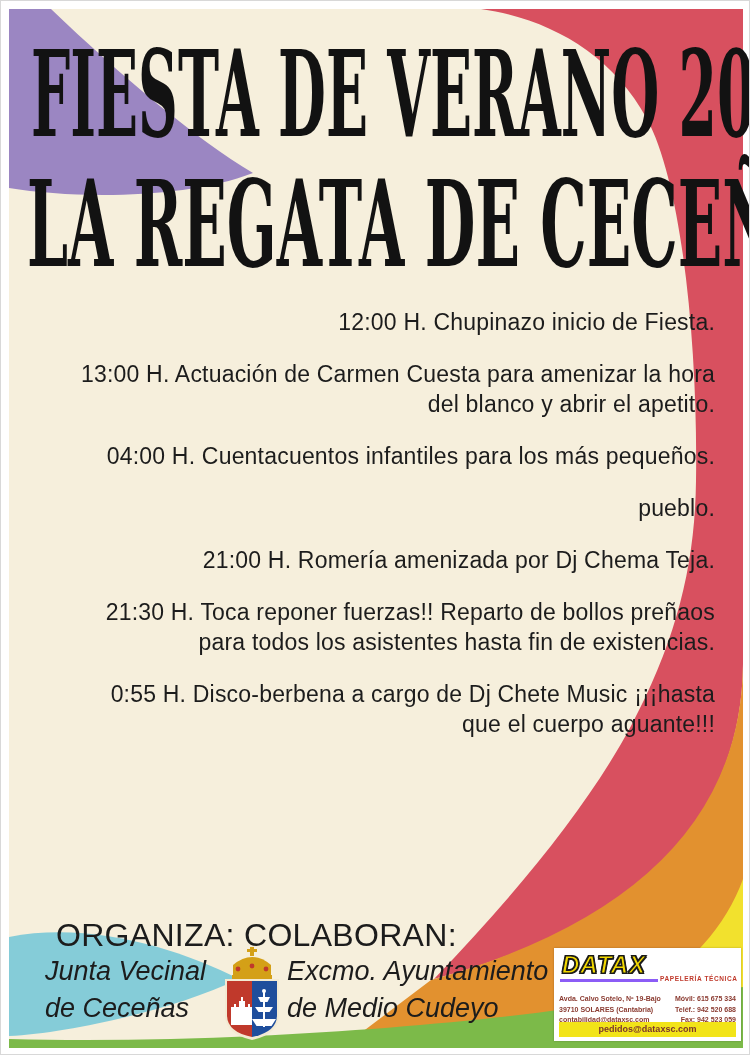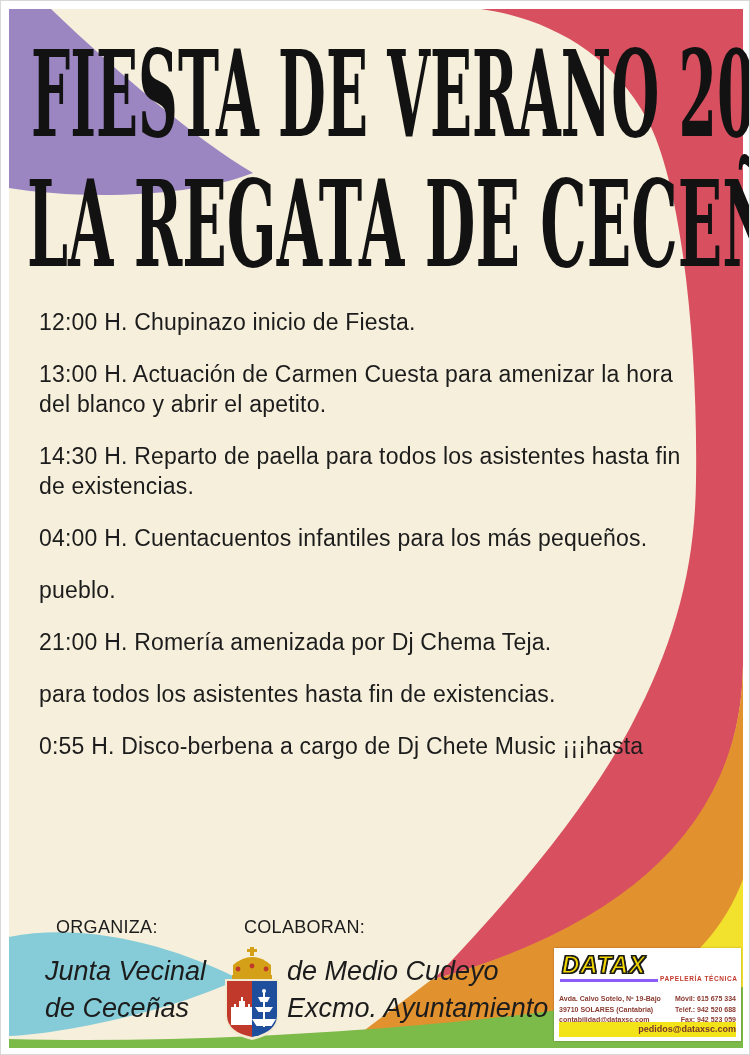--- a/index.html
+++ b/index.html
@@ -19,25 +19,25 @@
     transform-origin:left top;
   }
   .title-1 { left:30px; top:28px;  transform:scale(0.60,1.30); }
   .title-2 { left:26px; top:158px; transform:scale(0.635,1.30); }
 
   
   .schedule {
     position:absolute; left:38px; top:306px; width:676px;
     font-size:23px; line-height:30px; color:#1c1c1c; letter-spacing:0.2px;
   }
-  .sched-item { margin-bottom:22px; }
+  .sched-item { margin-bottom:22px;text-align:right; }
   .sched-line { display:block; }
 
   
-  .org-label { position:absolute; font-size:18px; color:#1c1c1c; letter-spacing:0.3px; }
+  .org-label { position:absolute; font-size:32px; color:#1c1c1c; letter-spacing:0.3px; }
   .lbl-organiza  { left:55px;  top:916px; }
   .lbl-colaboran { left:227px; top:916px;margin-left:16px; }
 
   .entity { position:absolute; font-size:27px; line-height:37px; color:#1c1c1c; }
   .entity-junta { left:44px;  top:952px; }
   .entity-ayto  { left:286px; top:952px; }
   .entity span { display:block;font-style:italic; }
 
   .coat { position:absolute; left:220px; top:944px; width:62px; height:96px; }
 
@@ -62,21 +62,21 @@
   .card-mid {
     display:flex; justify-content:space-between;
     font-size:7px; line-height:1.5; color:#8a3a30;
     padding:0 5px; margin-top:12px; font-weight:bold;
   }
   .card-col-r { text-align:right; }
   .card-mid span { display:block; }
   .card-bar {
     position:absolute; left:5px; right:5px; bottom:4px;
     background:#f2e418; color:#7a352c; font-size:9px; font-weight:bold;
-    text-align:right; padding:2px 0 3px 0;
+    text-align:center; padding:2px 0 3px 0;
   }
 </style>
 </head>
 <body>
 
 <div class="page">
 
   <svg class="bg-svg" viewBox="0 0 750 1055">
     <rect x="8" y="8" width="734" height="1039" fill="#f6efdc"></rect>
     <path d="M8,8 L50,8 C120,75 195,138 252,172 C185,198 75,198 8,187 Z" fill="#9b86c2"></path>
@@ -93,39 +93,37 @@
   <div class="schedule">
     <div class="sched-item">
       <span class="sched-line">12:00 H. Chupinazo inicio de Fiesta.</span>
       <span class="sched-line"></span>
     </div>
     <div class="sched-item">
       <span class="sched-line">13:00 H. Actuación de Carmen Cuesta para amenizar la hora</span>
       <span class="sched-line">del blanco y abrir el apetito.</span>
     </div>
     <div class="sched-item">
-      <span class="sched-line">14:30 H. Reparto de paella para todos los asistentes hasta fin</span>
-      <span class="sched-line">de existencias.</span>
-    </div>
-    <div class="sched-item">
       <span class="sched-line">04:00 H. Cuentacuentos infantiles para los más pequeños.</span>
       <span class="sched-line"></span>
     </div>
     <div class="sched-item">
       <span class="sched-line">pueblo.</span>
     </div>
     <div class="sched-item">
       <span class="sched-line">21:00 H. Romería amenizada por Dj Chema Teja.</span>
       <span class="sched-line"></span>
     </div>
     <div class="sched-item">
+      <span class="sched-line">21:30 H. Toca reponer fuerzas!! Reparto de bollos preñaos</span>
       <span class="sched-line">para todos los asistentes hasta fin de existencias.</span>
     </div>
     <div class="sched-item">
       <span class="sched-line">0:55 H. Disco-berbena a cargo de Dj Chete Music ¡¡¡hasta</span>
+      <span class="sched-line">que el cuerpo aguante!!!</span>
     </div>
   </div>
 
   <div class="org-label lbl-organiza">ORGANIZA:</div>
   <div class="org-label lbl-colaboran">COLABORAN:</div>
 
   <div class="entity entity-junta">
     <span>Junta Vecinal</span>
     <span>de Ceceñas</span>
   </div>
@@ -156,22 +154,22 @@
         <circle cx="43" cy="46" r="2"></circle>
         <rect x="42" y="46" width="2" height="36"></rect>
         <path d="M37,52 h12 l-2.5,5 h-7 Z"></path>
         <path d="M34,62 h18 l-3.5,5 h-11 Z"></path>
         <path d="M31,74 h24 l-4.5,7 h-15 Z"></path>
       </g>
     </g>
   </svg>
 
   <div class="entity entity-ayto">
+    <span>Excmo. Ayuntamiento</span>
     <span>de Medio Cudeyo</span>
-    <span>Excmo. Ayuntamiento</span>
   </div>
 
   <div class="card">
     <div class="brand-row">
       <span class="brand">DATAX</span><span class="tagline">PAPELERÍA TÉCNICA</span>
     </div>
     <div class="card-mid">
       <div class="card-col-l">
         <span>Avda. Calvo Sotelo, Nº 19-Bajo</span>
         <span>39710 SOLARES (Cantabria)</span>

